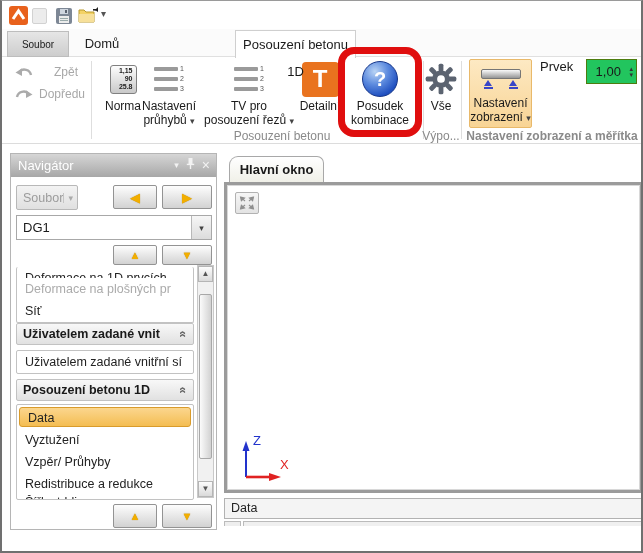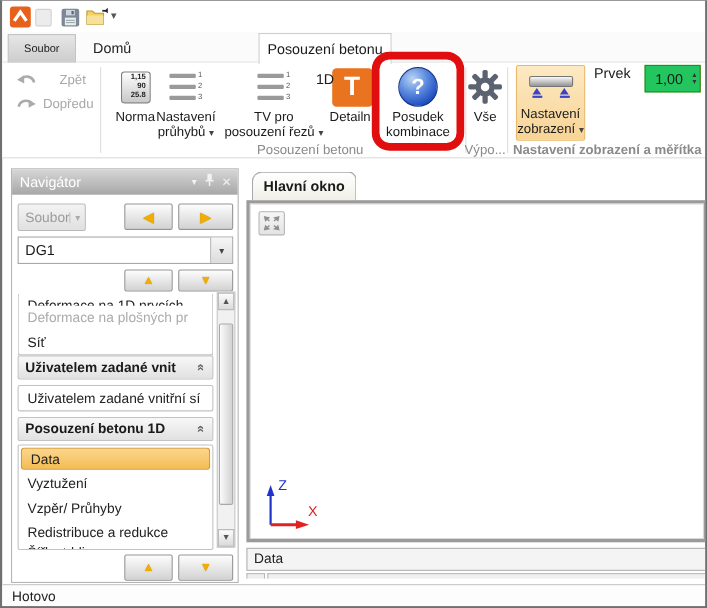--- a/index.html
+++ b/index.html
@@ -438,17 +438,14 @@
       </svg>
       <span class="axis-z-label">Z</span>
       <span class="axis-x-label">X</span>
     </div>
   </div>
 
   <div class="data-panel">Data</div>
   <div class="hscroll-corner"></div>
   <div class="hscroll-bar"></div>
 
-  <div class="statusbar">
-    <span>Hotovo</span>
-  </div>
 
 </div>
 
 </body></html>

